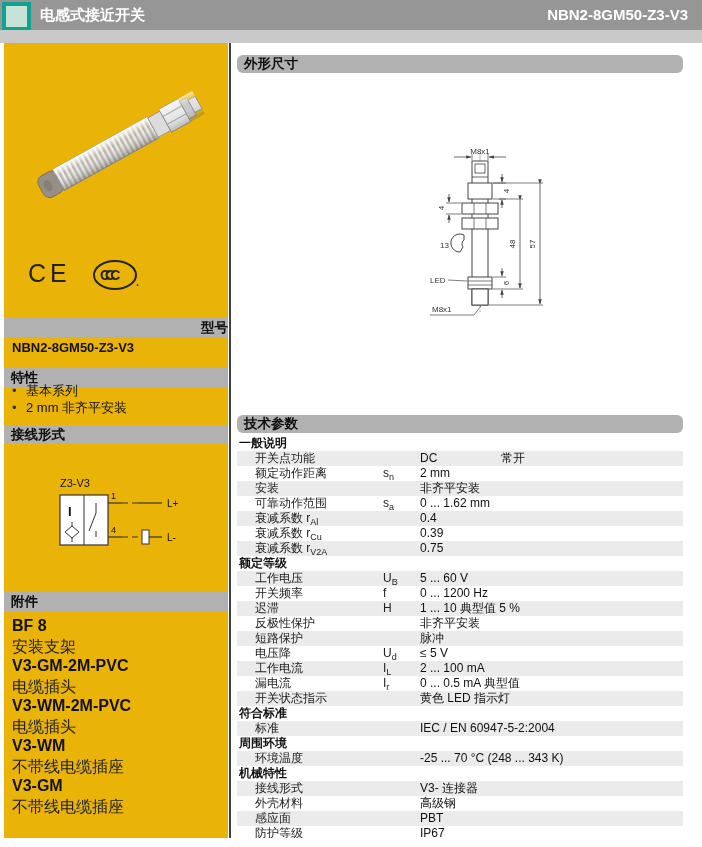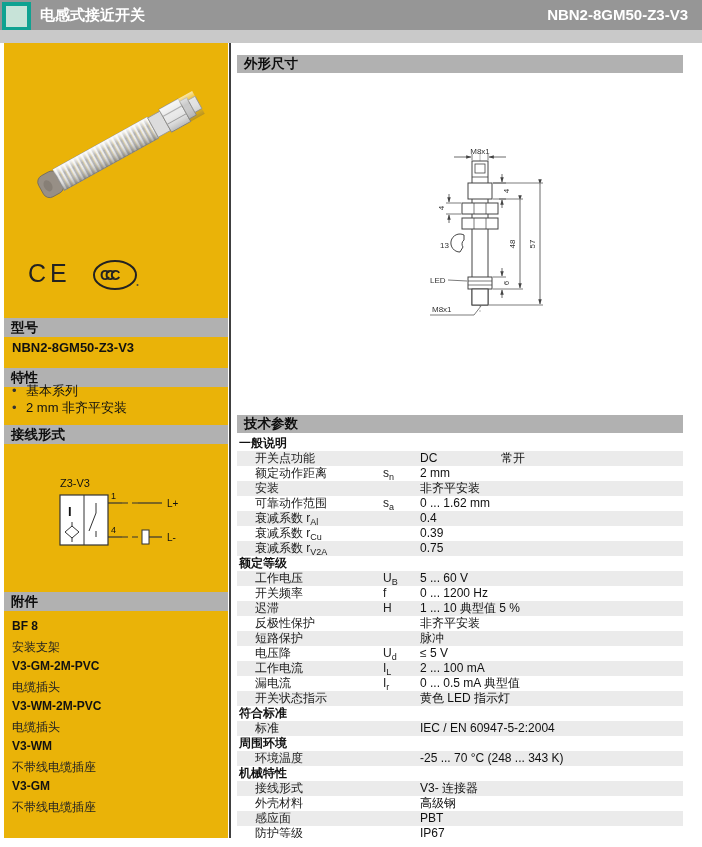--- a/index.html
+++ b/index.html
@@ -11,32 +11,32 @@
               border:4px solid #0fa291;box-sizing:border-box;}
   .t-left{position:absolute;left:40px;top:6px;font-size:15px;font-weight:bold;color:#fff;}
   .t-right{position:absolute;right:14px;top:6px;font-size:15px;font-weight:bold;color:#fff;}
   .substrip{position:absolute;left:0;top:30px;width:702px;height:13px;background:#c9c9c9;}
   .divider-v{position:absolute;left:229px;top:43px;width:2px;height:804px;background:#404040;}
   
   .left-panel{position:absolute;left:4px;top:43px;width:224px;height:804px;background:#eab308;}
   .right-panel{position:absolute;left:237px;top:43px;width:446px;height:804px;background:#fff;}
   .band{position:absolute;left:0;height:19px;line-height:19px;background:#b1b1b1;
         font-weight:bold;font-size:13.5px;padding-left:7px;box-sizing:border-box;width:224px;color:#0d0d0d;}
-  .right-panel .band{width:446px;height:18px;line-height:18px;}
+  .right-panel .band{width:446px;height:18px;line-height:18px;border-radius:6px;}
   
   .photo{position:absolute;left:22px;top:26px;}
   .ce-mark{position:absolute;left:24px;top:216px;font-size:25px;letter-spacing:4px;color:#222;
            font-weight:400;}
   .ccc-mark{position:absolute;left:88px;top:216px;}
   .model-value{position:absolute;left:8px;top:297px;font-size:13px;font-weight:bold;}
   .features{position:absolute;left:8px;top:339px;font-size:13px;}
   .feature-item{line-height:17px;}
   .feature-item .dot{display:inline-block;width:14px;color:#333;}
   .wiring{position:absolute;left:38px;top:432px;}
-  .accessories{position:absolute;left:8px;top:575px;font-size:12px;}
+  .accessories{position:absolute;left:8px;top:575px;font-size:16px;}
   .acc-name{font-weight:bold;line-height:16px;margin-bottom:5px;}
   .acc-desc{line-height:16px;margin-bottom:3px;color:#222;}
   
   .dimdraw{position:absolute;left:165px;top:104px;}
   .techtable{position:absolute;left:0;top:393px;width:446px;font-size:12px;}
   .t-subhead{height:15px;line-height:15px;font-weight:bold;font-size:12px;padding-left:2px;}
   .trow{position:relative;height:15px;line-height:15px;}
   .trow.alt{background:#ebebeb;text-decoration:underline;}
   .c-label{position:absolute;left:18px;white-space:nowrap;color:#222;}
   .c-sym{position:absolute;left:146px;color:#222;}
@@ -87,21 +87,21 @@
       </g>
     </svg>
 
     <div class="ce-mark">CE</div>
     <svg class="ccc-mark" width="48" height="32" viewBox="0 0 48 32">
       <ellipse cx="23" cy="16" rx="21" ry="14" fill="none" stroke="#222" stroke-width="2"></ellipse>
       <text x="8" y="21" font-size="14" font-weight="bold" letter-spacing="-5" fill="#222">CCC</text>
       <circle cx="45.5" cy="26" r="1" fill="#444"></circle>
     </svg>
 
-    <div class="band" style="top:275px;">型号</div>
+    <div class="band" style="top:275px;text-align:right;">型号</div>
     <div class="model-value">NBN2-8GM50-Z3-V3</div>
 
     <div class="band" style="top:325px;">特性</div>
     <div class="features" id="features">
         <div class="feature-item"><span class="dot">•</span><span>基本系列</span></div>
         <div class="feature-item"><span class="dot">•</span><span>2 mm 非齐平安装</span></div>
       </div>
 
     <div class="band" style="top:382px;">接线形式</div>
     <svg class="wiring" width="170" height="88" viewBox="0 0 170 88">

